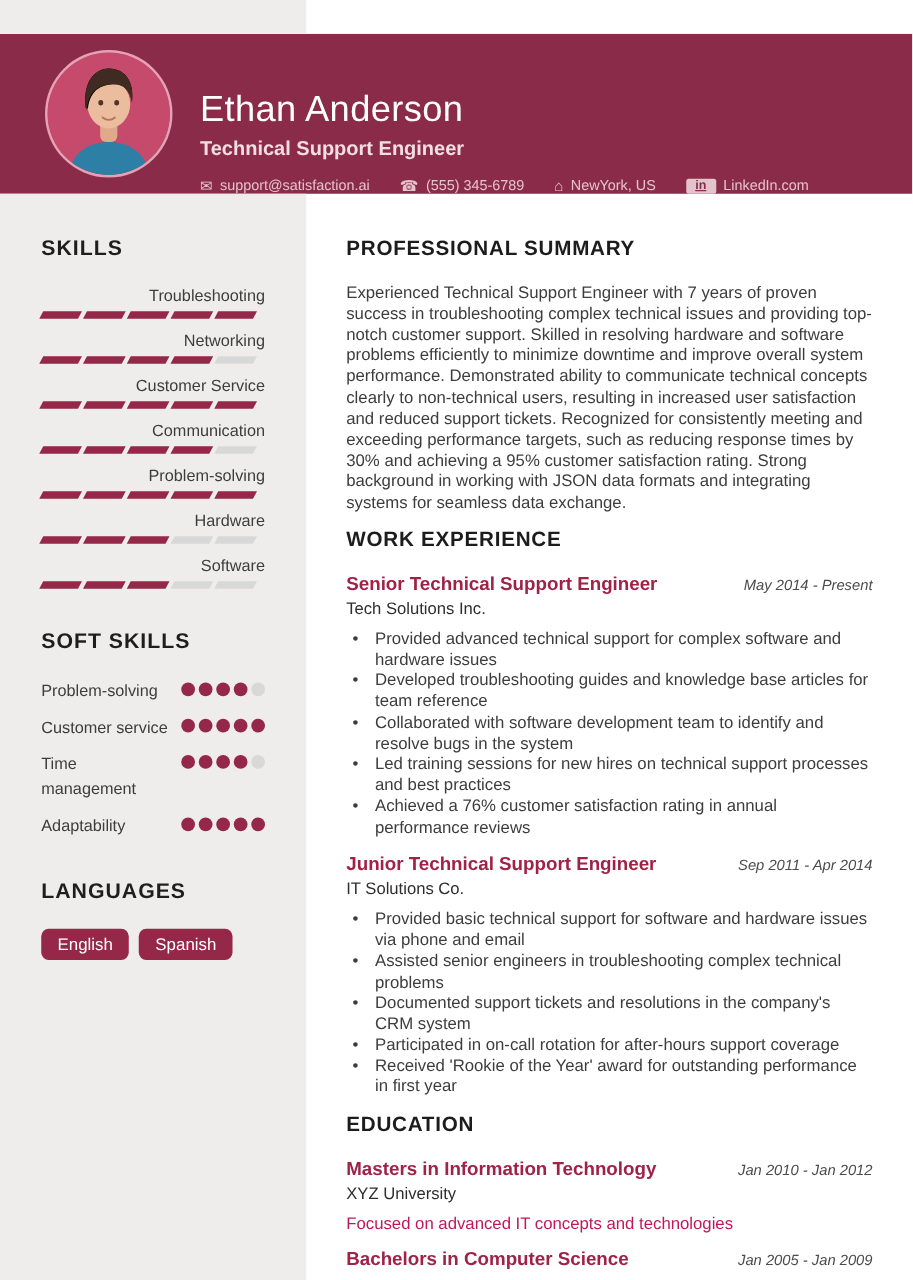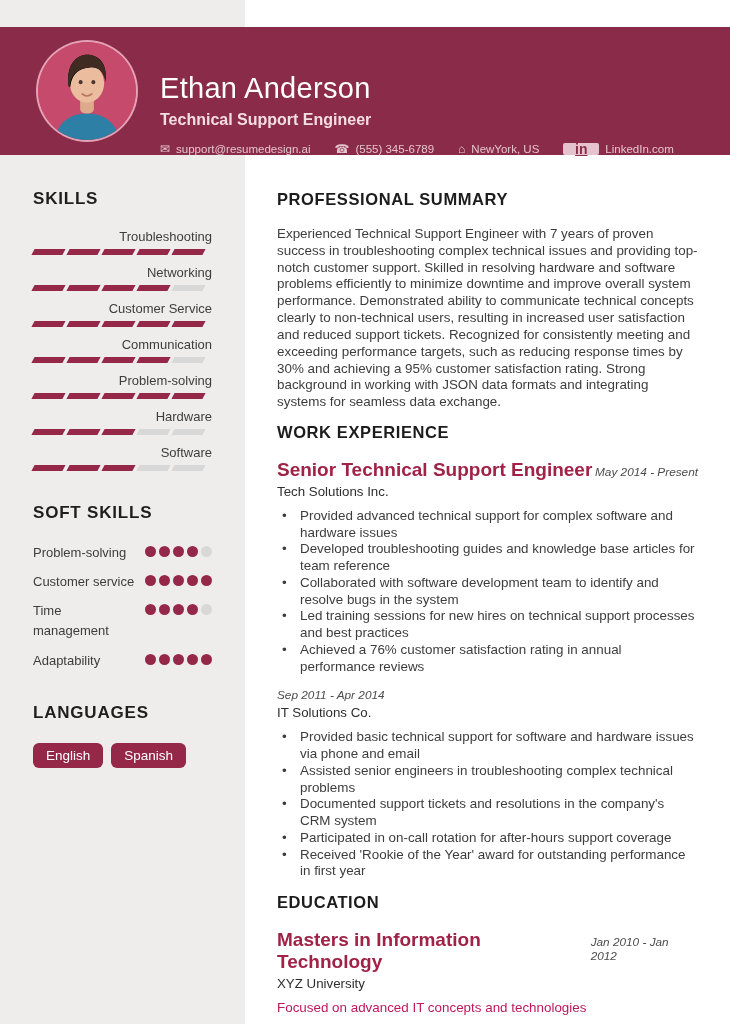--- a/index.html
+++ b/index.html
@@ -57,24 +57,24 @@
     align-items: center;
     gap: 24px;
     margin-top: 14px;
     color: var(--contact_text, #e5c3ce);
     font-size: 11.5px;
   }
   .contact-item { display: flex; align-items: center; gap: 6px; white-space: nowrap; }
   .contact-glyph { font-size: 12px; line-height: 1; }
   .in-badge {
     display: inline-flex; align-items: center; justify-content: center;
-    width: 36px; height: 12px;
+    width: 24px; height: 12px;
     background: var(--contact_text, #e5c3ce);
     color: var(--header_bg, #8a2b49);
-    font-size: 14px; font-weight: 700;
+    font-size: 10px; font-weight: 700;
     border-radius: 2px;
     text-decoration: underline;
   }
 
   
   .body { display: flex; min-height: 869px; }
 
   .sidebar {
     width: 245px;
     flex: 0 0 245px;
@@ -136,21 +136,21 @@
   .summary-text {
     font-size: 13.4px;
     line-height: 1.255;
     color: #3d3d3d;
   }
 
   .job { margin-bottom: 13px; }
   .job-head, .edu-head { display: flex; justify-content: space-between; align-items: baseline; }
   .job-title, .edu-degree {
     color: var(--title_red, #a02347);
-    font-size: 19px;
+    font-size: 15px;
     font-weight: 700;
   }
   .job-date, .edu-date {
     color: #4c4c4c;
     font-size: 11.8px;
     font-style: italic;
   }
   .job-company, .edu-school { font-size: 13.3px; color: #2e2e2e; margin-top: 3px; }
   .job-bullets { list-style: none; margin-top: 9px; padding-left: 5px; }
   .job-bullets li {
@@ -192,21 +192,21 @@
         <ellipse cx="56.5" cy="41" rx="2" ry="2.2" fill="#4a362c"></ellipse>
         <path d="M45 53 C48 55.5 52 55.5 55 53" stroke="#b3765a" stroke-width="1.6" fill="none" stroke-linecap="round"></path>
       </svg>
     </div>
     <div class="header-text">
       <h1 class="person-name">Ethan Anderson</h1>
       <div class="person-title">Technical Support Engineer</div>
       <div class="contact-row" id="contact-row">
           <div class="contact-item">
             <span class="contact-glyph">✉</span>
-            <span>support@resumedesign.ai</span>
+            <span>support@satisfaction.ai</span>
           </div>
           <div class="contact-item">
             <span class="contact-glyph">☎</span>
             <span>(555) 345-6789</span>
           </div>
           <div class="contact-item">
             <span class="contact-glyph">⌂</span>
             <span>NewYork, US</span>
           </div>
           <div class="contact-item">
@@ -363,20 +363,21 @@
               <ul class="job-bullets">
                 <li>Provided advanced technical support for complex software and hardware issues</li>
                 <li>Developed troubleshooting guides and knowledge base articles for team reference</li>
                 <li>Collaborated with software development team to identify and resolve bugs in the system</li>
                 <li>Led training sessions for new hires on technical support processes and best practices</li>
                 <li>Achieved a 76% customer satisfaction rating in annual performance reviews</li>
               </ul>
             </div>
             <div class="job">
               <div class="job-head">
+                <span class="job-title">Junior Technical Support Engineer</span>
                 <span class="job-date">Sep 2011 - Apr 2014</span>
               </div>
               <div class="job-company">IT Solutions Co.</div>
               <ul class="job-bullets">
                 <li>Provided basic technical support for software and hardware issues via phone and email</li>
                 <li>Assisted senior engineers in troubleshooting complex technical problems</li>
                 <li>Documented support tickets and resolutions in the company's CRM system</li>
                 <li>Participated in on-call rotation for after-hours support coverage</li>
                 <li>Received 'Rookie of the Year' award for outstanding performance in first year</li>
               </ul>

